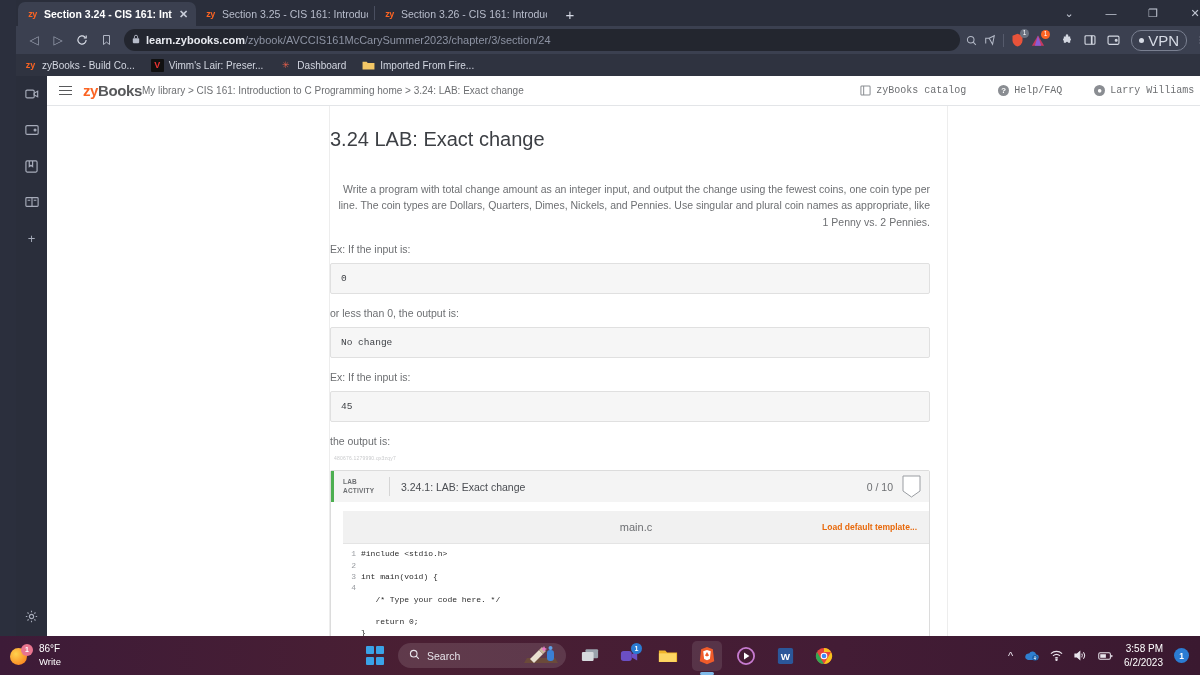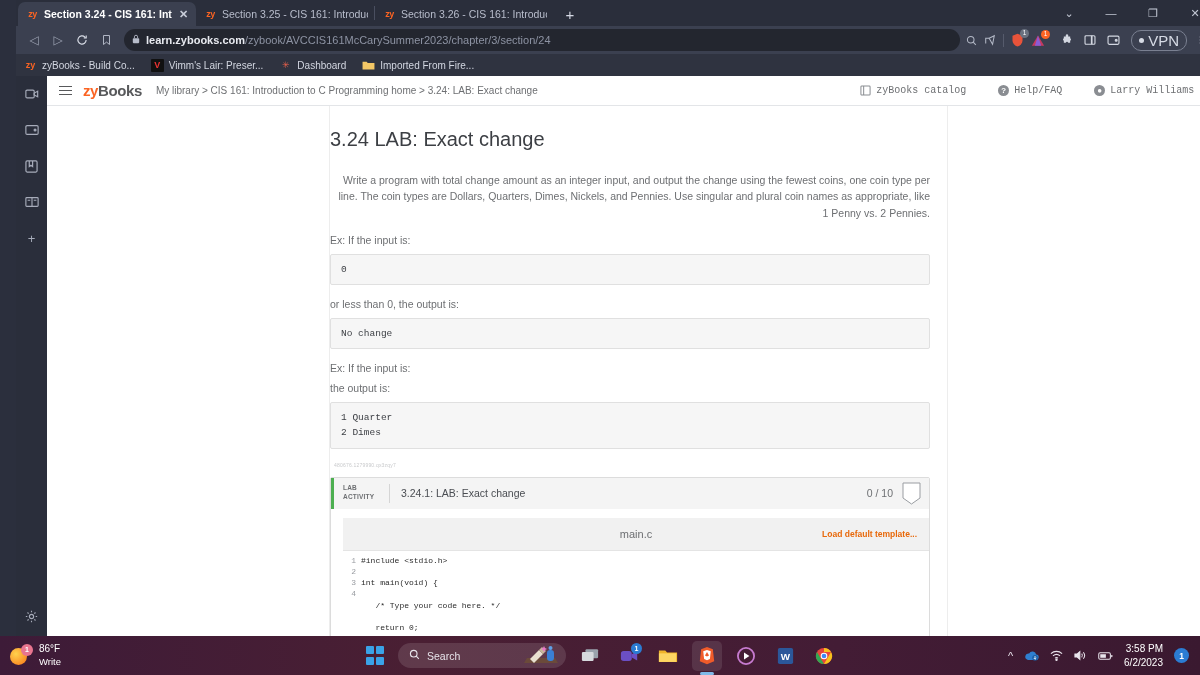--- a/index.html
+++ b/index.html
@@ -120,36 +120,36 @@
 
   
   .zy-header {
     height: 30px; border-bottom: 1px solid #e3e5e8; display: flex;
     align-items: center; padding: 0 12px; background: #fff;
   }
   .hamburger { display: flex; flex-direction: column; gap: 2.5px; margin-right: 11px; }
   .hamburger span { width: 13px; height: 1.5px; background: #58595b; display: block; }
   .zy-logo { font-size: 15px; font-weight: bold; color: #fb6423; letter-spacing: -0.4px; }
   .zy-logo .b { color: #58595b; }
-  .breadcrumb { font-size: 10px; color: #6d6f72; margin-left: 14px; }
+  .breadcrumb { font-size: 10px; color: #6d6f72; margin-left: 0; }
   .hdr-right { margin-left: auto; display: flex; align-items: center; gap: 32px; font-family: Liberation Mono, monospace; }
   .hdr-item { display: flex; align-items: center; gap: 5px; font-size: 10px; color: #6d6f72; }
   .hdr-ico { font-size: 11px; color: #8a8d92; display: flex; align-items: center; }
   .circ-ico {
     width: 11px; height: 11px; border-radius: 50%; background: #8a8d92; color: #fff;
     font-size: 8px; display: flex; align-items: center; justify-content: center;
     font-weight: bold;
   }
 
   
   .content-scroll { position: relative; height: 530px; overflow: hidden; background: #fff; }
   .content-col { width: 600px; margin: 0 auto; padding-top: 22px; padding-left: 0; }
   .content-shift { margin-left: 283px; width: 600px; }
 
-  h1.lab-title { font-size: 20px; font-weight: normal; color: #3c3f44; margin-bottom: 21px; }
+  h1.lab-title { font-size: 20px; font-weight: normal; color: #3c3f44; margin-bottom: 30px; }
   p.para { font-size: 10.5px; color: #6d6f72; line-height: 1.55; margin-bottom: 13px; text-align: right; }
   p.small-lead { font-size: 10.5px; color: #6d6f72; margin-bottom: 8px; }
 
   .codebox {
     background: #f6f6f6; border: 1px solid #e0e0e0; border-radius: 2px;
     padding: 7px 10px; font-family: "Liberation Mono", monospace;
     font-size: 9.5px; color: #3c3f44; margin-bottom: 13px; line-height: 1.6;
     white-space: pre;
   }
   .watermark { font-size: 5px; color: #c9cacc; margin: 4px 0 9px 4px; letter-spacing: 0.2px; }
@@ -492,24 +492,23 @@
 
           <p class="para">Write a program with total change amount as an integer input, and output the change using the fewest coins, one coin type per line. The coin types are Dollars, Quarters, Dimes, Nickels, and Pennies. Use singular and plural coin names as appropriate, like 1 Penny vs. 2 Pennies.</p>
 
           <p class="small-lead">Ex: If the input is:</p>
           <div class="codebox">0</div>
 
           <p class="small-lead">or less than 0, the output is:</p>
           <div class="codebox">No change</div>
 
           <p class="small-lead">Ex: If the input is:</p>
+          <div class="codebox">45</div>
 
           <p class="small-lead">the output is:</p>
-          <div class="codebox">1 Quarter
-2 Dimes</div>
 
           <div class="watermark">480676.1279990.qx3zqy7</div>
 
           <div class="lab-card">
             <div class="lab-head">
               <div class="lab-tag">
                 <div>LAB</div>
                 <div>ACTIVITY</div>
               </div>
               <div class="lab-divider"></div>

